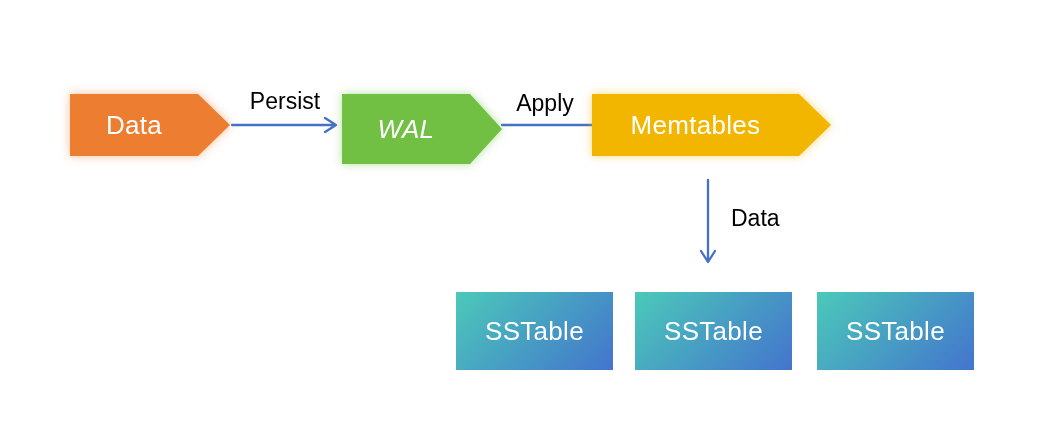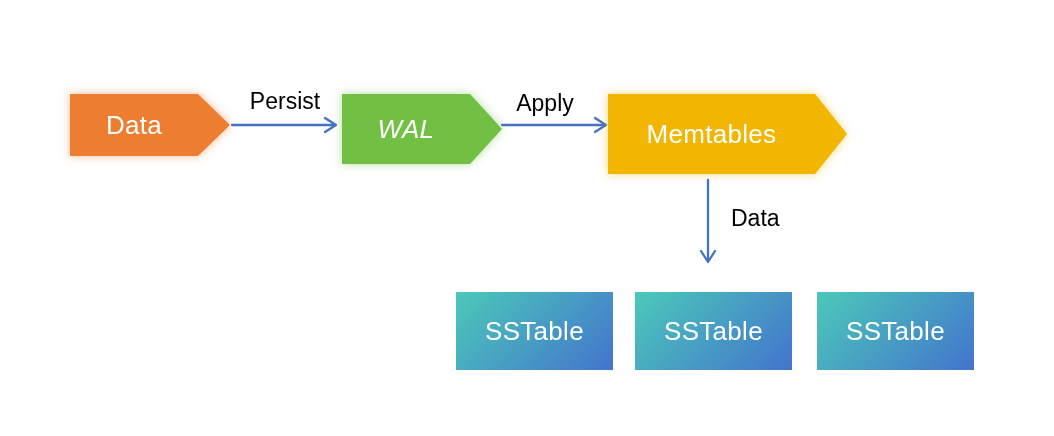--- a/index.html
+++ b/index.html
@@ -9,21 +9,21 @@
     height: 436px;
     background: #ffffff;
     font-family: "Liberation Sans", sans-serif;
     overflow: hidden;
   }
 
   
   .node-wrap { position: absolute; }
   .wrap-data      { left: 70px;  top: 94px; width: 160px; height: 62px; filter: drop-shadow(0 0 5px var(--node-data-glow)); }
   .wrap-wal       { left: 342px; top: 94px; width: 160px; height: 70px; filter: drop-shadow(0 0 5px var(--node-wal-glow)); font-style: italic; }
-  .wrap-memtables { left: 608px; top: 94px; width: 239px; height: 80px; filter: drop-shadow(0 0 5px var(--node-memtables-glow)); }
+  .wrap-memtables { left: 592px; top: 94px; width: 239px; height: 62px; filter: drop-shadow(0 0 5px var(--node-memtables-glow)); }
 
   .node {
     width: 100%; height: 100%;
     clip-path: polygon(0 0, calc(100% - 32px) 0, 100% 50%, calc(100% - 32px) 100%, 0 100%);
     display: flex; align-items: center; justify-content: center;
     padding-right: 32px; box-sizing: border-box;
     color: var(--node-text);
     font-size: 26px; letter-spacing: .3px;
   }
   .node-data      { background: var(--node-data); }

